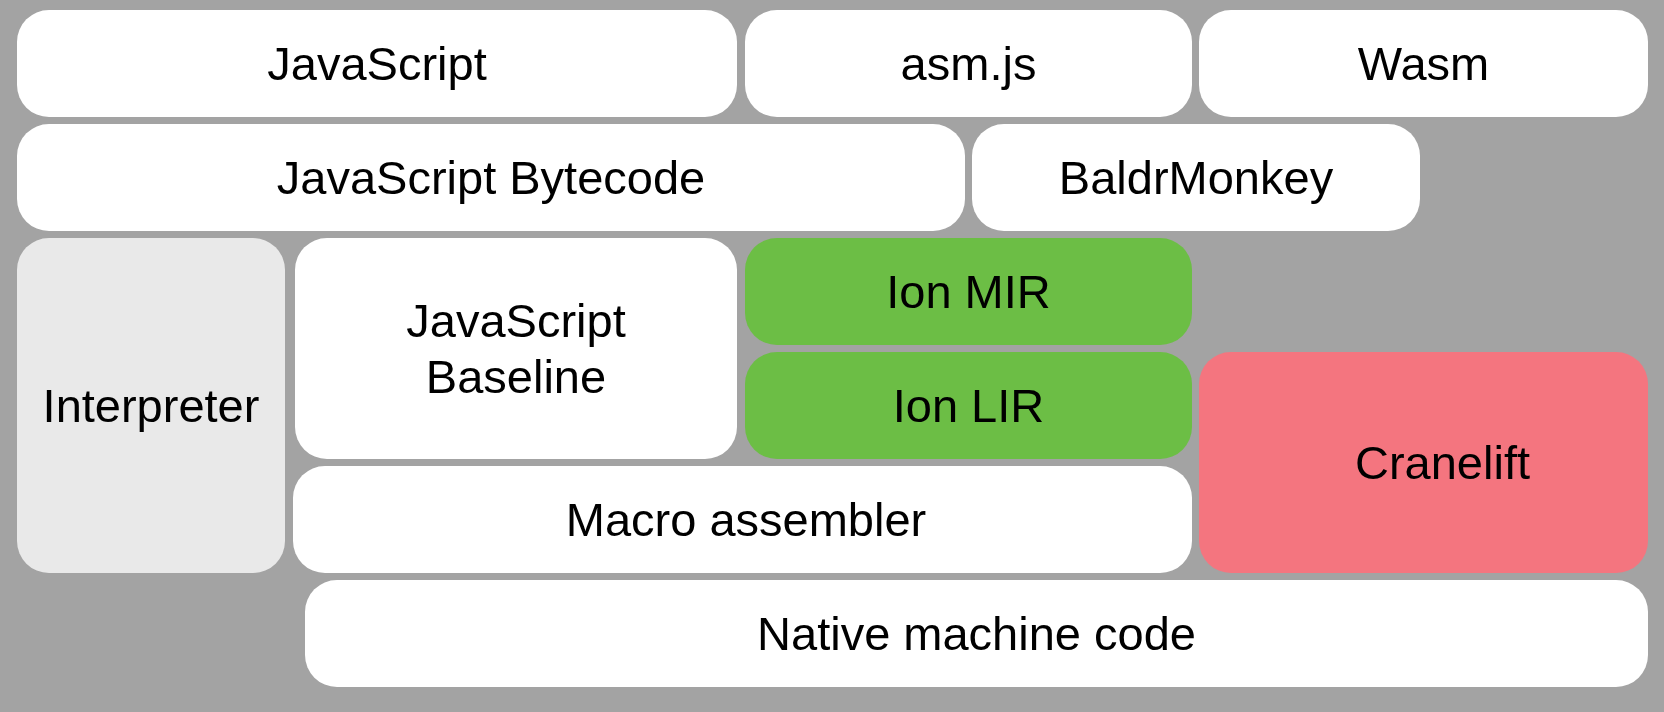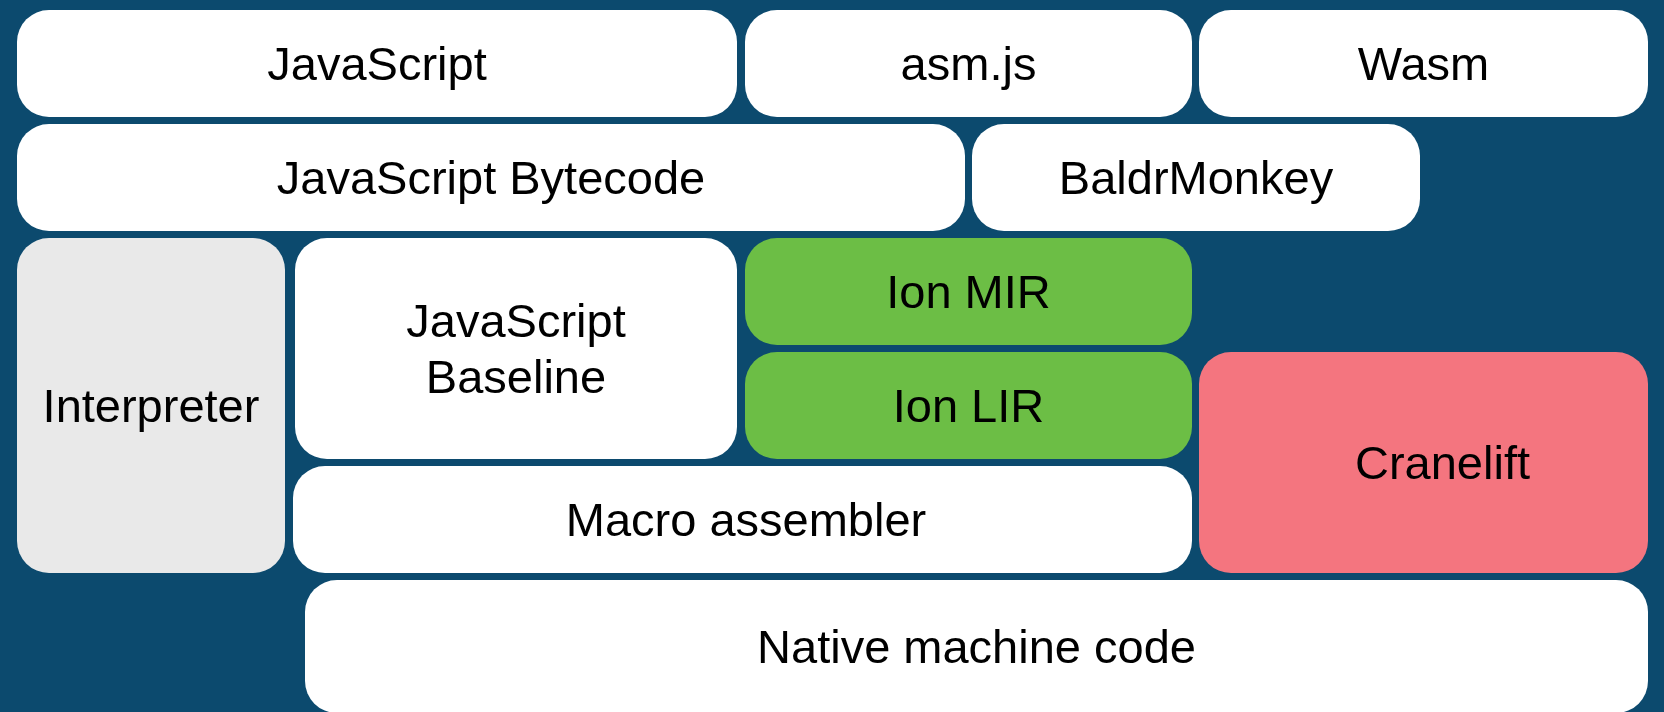--- a/index.html
+++ b/index.html
@@ -34,26 +34,26 @@
   #n-asm-js              { left:745px;  top:10px;  width:447px;  height:107px; }
   #n-wasm                { left:1199px; top:10px;  width:449px;  height:107px;text-align:right; }
   #n-javascript-bytecode { left:17px;   top:124px; width:948px;  height:107px; }
   #n-baldrmonkey         { left:972px;  top:124px; width:448px;  height:107px; }
   #n-interpreter         { left:17px;   top:238px; width:268px;  height:335px; }
   #n-javascript-baseline { left:295px;  top:238px; width:442px;  height:221px; }
   #n-ion-mir             { left:745px;  top:238px; width:447px;  height:107px; }
   #n-ion-lir             { left:745px;  top:352px; width:447px;  height:107px; }
   #n-cranelift           { left:1199px; top:352px; width:449px;  height:221px;padding-left:38px; }
   #n-macro-assembler     { left:293px;  top:466px; width:899px;  height:107px;padding-left:7px; }
-  #n-native-machine-code { left:305px;  top:580px; width:1343px; height:133px; }
+  #n-native-machine-code { left:305px;  top:580px; width:1343px; height:107px; }
 </style>
 </head>
 <body>
 
-<div id="stage" style="background: #0c4a6e;">
+<div id="stage" style="background: #a3a3a3;">
 
   <div class="node" id="n-javascript" style="background: rgb(255, 255, 255); color: rgb(0, 0, 0);">
     <span class="lbl">JavaScript</span>
   </div>
 
   <div class="node" id="n-asm-js" style="background: rgb(255, 255, 255); color: rgb(0, 0, 0);">
     <span class="lbl">asm.js</span>
   </div>
 
   <div class="node" id="n-wasm" style="background: rgb(255, 255, 255); color: rgb(0, 0, 0);">

